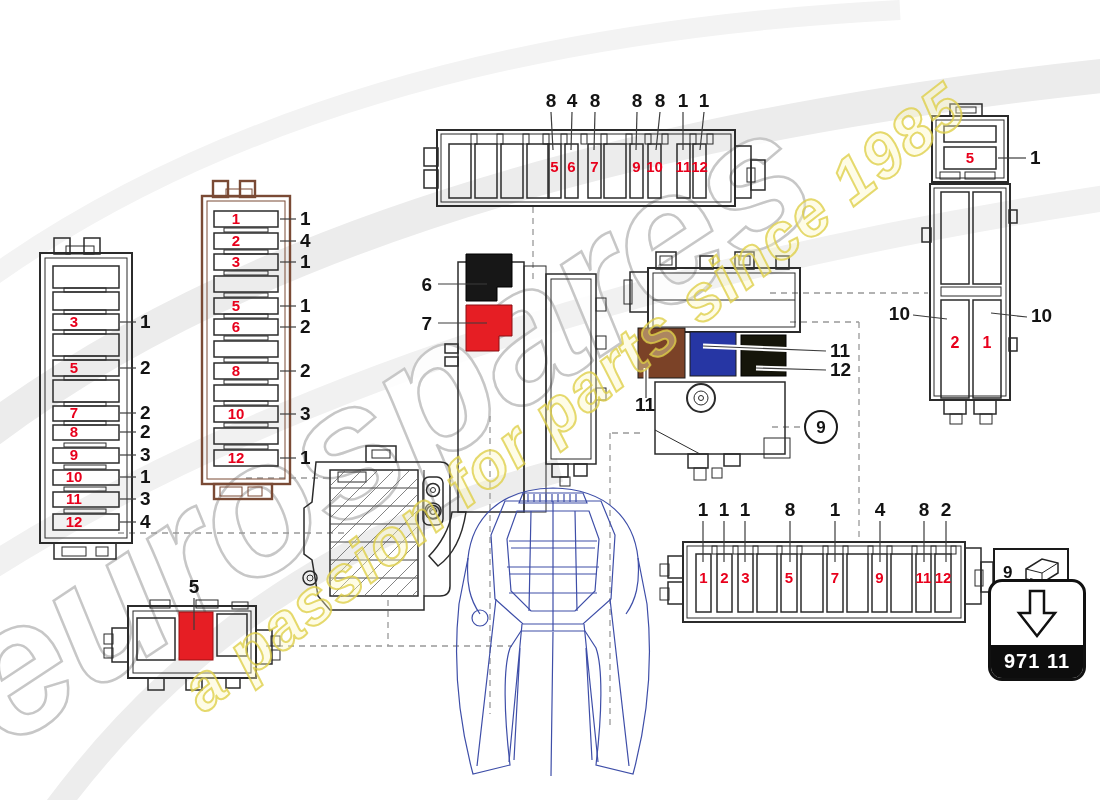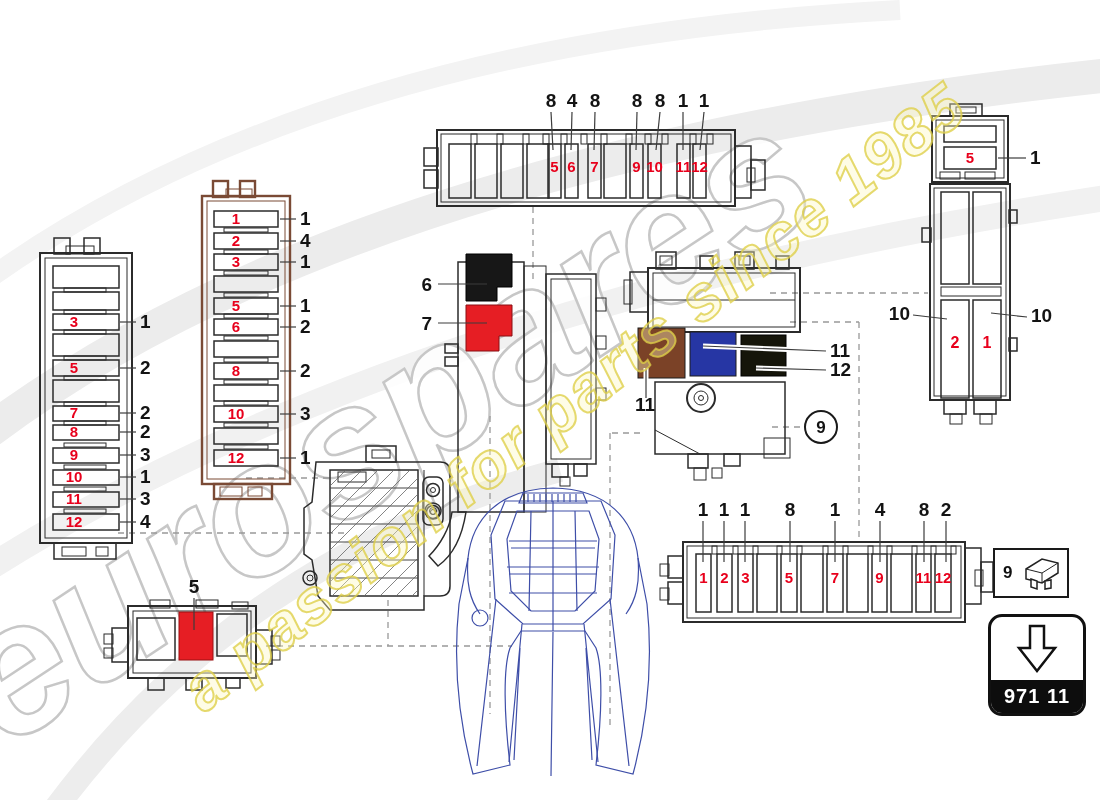--- a/index.html
+++ b/index.html
@@ -29,21 +29,21 @@
   .br2{fill:none;stroke:#7a4a35;stroke-width:2.4;}
   .br1{fill:none;stroke:#7a4a35;stroke-width:1;}
   .dash{stroke:#999;stroke-width:1.3;fill:none;stroke-dasharray:6 5;}
   .car{stroke:#3e4ea8;stroke-width:1.2;fill:none;}
   .hatch{stroke:#666;stroke-width:0.8;}
   .rib{stroke:#444;stroke-width:1;}
   
   #legend-box{position:absolute;left:993px;top:548px;width:72px;height:46px;
     border:2px solid #1a1a1a;background:#fff;display:flex;align-items:center;z-index:4;}
   #legend-box .num{font-size:17px;font-weight:bold;margin-left:8px;color:#111;}
-  #part-box{position:absolute;left:988px;top:614px;width:92px;height:96px;
+  #part-box{position:absolute;left:988px;top:579px;width:92px;height:96px;
     border:3px solid #111;border-radius:14px;background:#fff;overflow:hidden;z-index:4;
     display:flex;flex-direction:column;}
   #part-box .arrow-area{flex:1;display:flex;align-items:center;justify-content:center;}
   #part-box .code-band{height:33px;background:#0d0d0d;color:#fff;font-weight:bold;
     font-size:20px;display:flex;align-items:center;justify-content:center;letter-spacing:1px;}
 </style>
 </head>
 <body>
 
 <svg class="layer" style="z-index:0" viewBox="0 0 1100 800">

